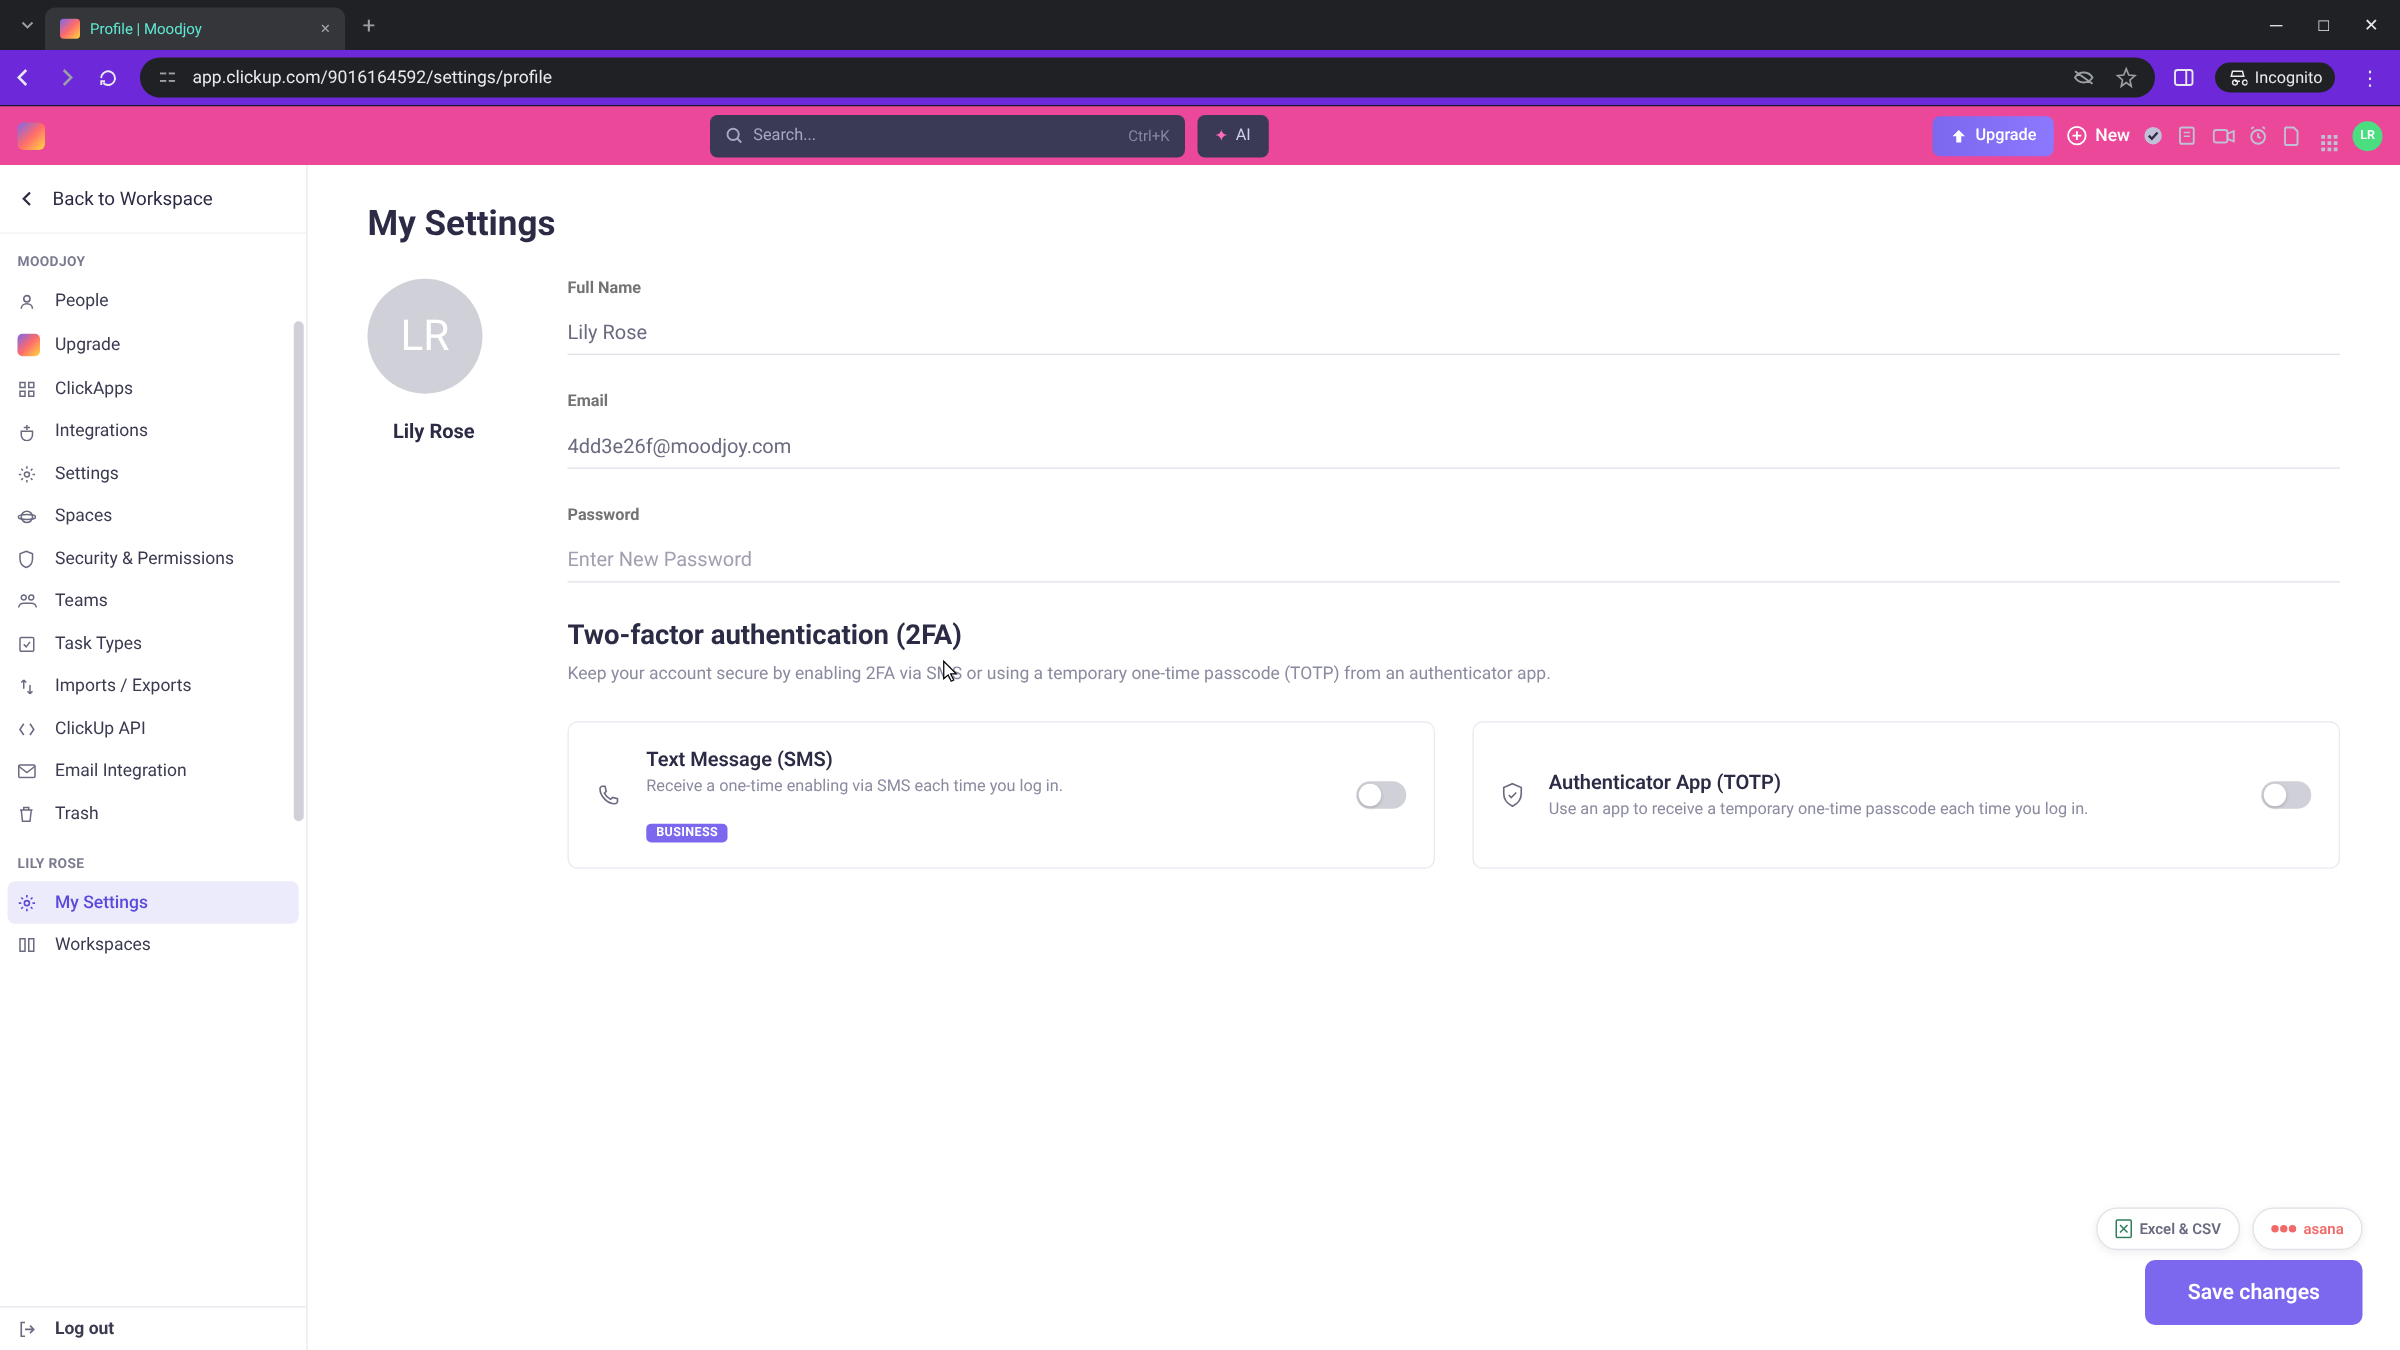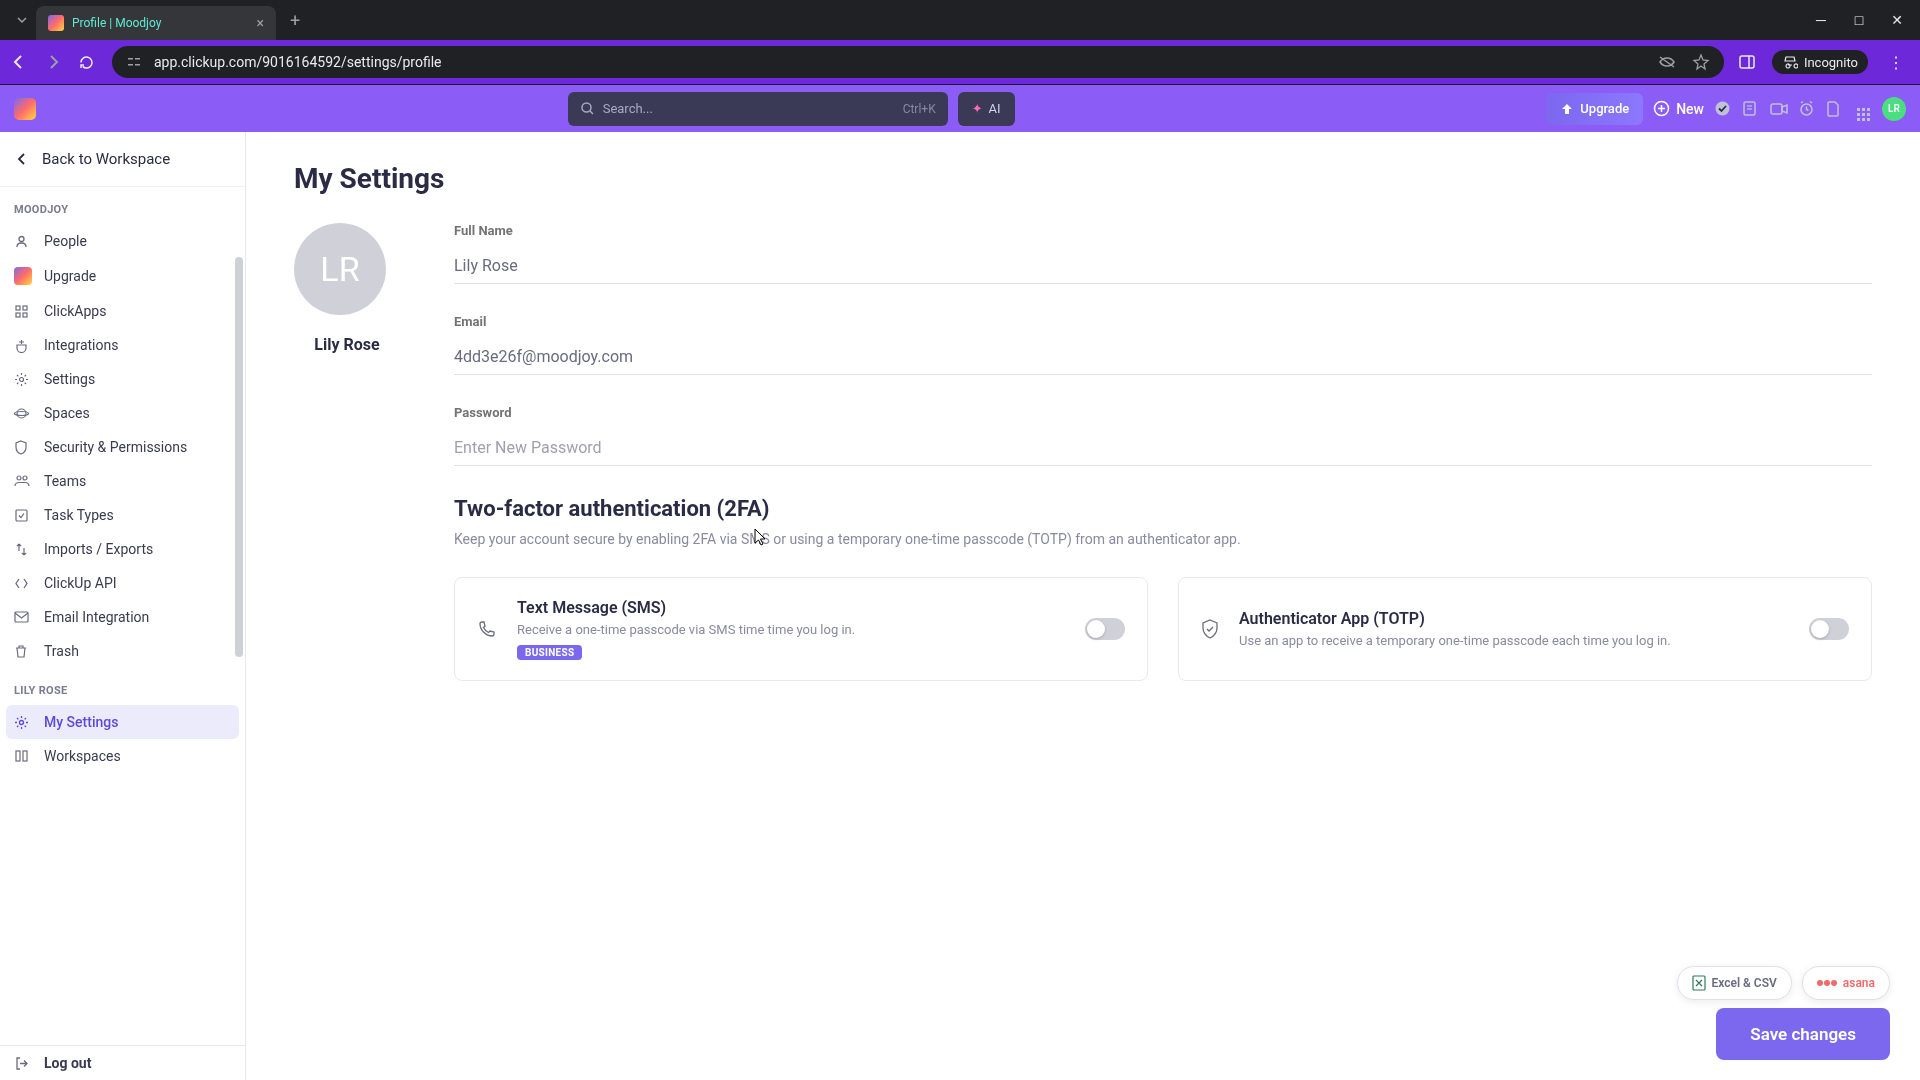--- a/index.html
+++ b/index.html
@@ -20,21 +20,21 @@
 .browser-toolbar { background: #6d28d9; height: 44px; display:flex; align-items:center; padding: 0 10px; gap: 14px; }
 .nav-btn { color:#9aa0a6; width:20px; text-align:center; cursor:pointer; }
 .nav-btn.active { color:#e8eaed; }
 .url-bar { flex:1; background:#202124; border-radius: 20px; height: 32px; display:flex; align-items:center; padding:0 14px; gap:12px; color:#9aa0a6; font-size:14px;}
 .url-text { color:#e8eaed; }
 .url-bar .right-icons { margin-left:auto; display:flex; gap:16px; color:#9aa0a6;}
 .incognito { display:flex; align-items:center; gap:6px; color:#e8eaed; font-size:13px; background:#202124; padding:4px 10px; border-radius:14px;}
 .browser-menu { color:#e8eaed; padding:0 6px;}
 
 
-.app-header { background: #8b5cf6; height: 48px; display:flex; align-items:center; padding: 0 14px; gap: 14px; border-top: 1px solid #1a1a2e;}
+.app-header { background: #ec4899; height: 48px; display:flex; align-items:center; padding: 0 14px; gap: 14px; border-top: 1px solid #1a1a2e;}
 .app-logo { width:22px; height:22px; border-radius:5px; background: linear-gradient(135deg,#7b68ee,#ff6b6b,#ffd93d); }
 .header-center { flex:1; display:flex; justify-content:center; gap:10px; }
 .search-box { background:#3a3a56; border-radius:6px; height:34px; width:380px; display:flex; align-items:center; padding:0 12px; color:#a8a8c0; font-size:13px; gap:8px;}
 .search-box .kbd { margin-left:auto; font-size:12px; color:#8888a0;}
 .ai-btn { background:#3a3a56; border-radius:6px; height:34px; padding:0 14px; display:flex; align-items:center; color:#d0d0e8; font-size:13px; gap:6px;}
 .ai-sparkle { color:#ff6bb5; }
 .header-right { display:flex; align-items:center; gap:10px; }
 .upgrade-btn { background: linear-gradient(90deg,#7b68ee,#8b78ff); color:#fff; border-radius:6px; height:32px; padding:0 14px; display:flex; align-items:center; font-size:13px; font-weight:500; gap:6px;}
 .new-btn { color:#fff; font-size:14px; display:flex; align-items:center; gap:6px; font-weight:500;}
 .header-icon { color:#c0c0d8; width:18px; text-align:center; cursor:pointer; font-size:15px;}
@@ -71,21 +71,21 @@
 
 .section-title { font-size:22px; font-weight:700; color:#2b2b45; margin-top:20px; margin-bottom:10px;}
 .section-desc { font-size:14px; color:#8a8aa0; margin-bottom:30px;}
 
 .cards-row { display:flex; gap:30px; }
 .card { flex:1; border:1px solid #e8e8f0; border-radius:8px; padding:20px 22px; display:flex; align-items:center; gap:20px;}
 .card-icon { color:#6a6a80; font-size:18px;}
 .card-body { flex:1; }
 .card-title { font-size:16px; font-weight:600; color:#2b2b45; margin-bottom:4px;}
 .card-desc { font-size:13px; color:#8a8aa0; line-height:1.4;}
-.badge { display:inline-block; background:#7b68ee; color:#fff; font-size:10px; font-weight:700; padding:2px 8px; border-radius:4px; margin-top:6px; letter-spacing:0.3px;}
+.badge { display:inline-block; background:#7b68ee; color:#fff; font-size:10px; font-weight:700; padding:2px 8px; border-radius:4px; margin-top:20px; letter-spacing:0.3px;}
 .toggle { width:40px; height:22px; background:#d0d0d8; border-radius:11px; position:relative; cursor:pointer;}
 .toggle::after { content:''; width:18px; height:18px; background:#fff; border-radius:50%; position:absolute; top:2px; left:2px; box-shadow:0 1px 3px rgba(0,0,0,0.2);}
 
 
 .float-chips { position:absolute; right:30px; bottom:80px; display:flex; gap:10px;}
 .chip { background:#fff; border:1px solid #e0e0e8; border-radius:20px; padding:8px 14px; font-size:12px; font-weight:600; color:#6a6a80; display:flex; align-items:center; gap:6px; box-shadow:0 2px 8px rgba(0,0,0,0.08);}
 .chip.asana { color:#f06a6a; }
 .asana-dots { display:inline-flex; gap:1px;}
 .asana-dots span { width:6px; height:6px; background:#f06a6a; border-radius:50%;}
 
@@ -440,21 +440,21 @@
 
         <div class="cards-row">
           <div class="card">
             <span class="card-icon">
               <svg width="20" height="20" viewBox="0 0 20 20">
                   <path d="M5 3c-1 0-2 1-2 2 0 6 6 12 12 12 1 0 2-1 2-2v-2l-4-1-1.5 1.5c-2-1-4-3-5-5L8 7 7 3H5z" stroke="#6a6a80" stroke-width="1.3" fill="none"></path>
                 </svg>
             </span>
             <div class="card-body">
               <div class="card-title">Text Message (SMS)</div>
-              <div class="card-desc">Receive a one-time passcode via SMS time time you log in.</div>
+              <div class="card-desc">Receive a one-time enabling via SMS each time you log in.</div>
               <span class="badge">BUSINESS</span>
             </div>
             <div class="toggle"></div>
           </div>
           <div class="card">
             <span class="card-icon">
               <svg width="18" height="20" viewBox="0 0 18 20">
                   <path d="M9 1l7 3v5c0 5-3 8-7 10-4-2-7-5-7-10V4z" stroke="#6a6a80" stroke-width="1.3" fill="none"></path>
                   <path d="M6 10l2 2 4-4" stroke="#6a6a80" stroke-width="1.3" fill="none"></path>
                 </svg>

